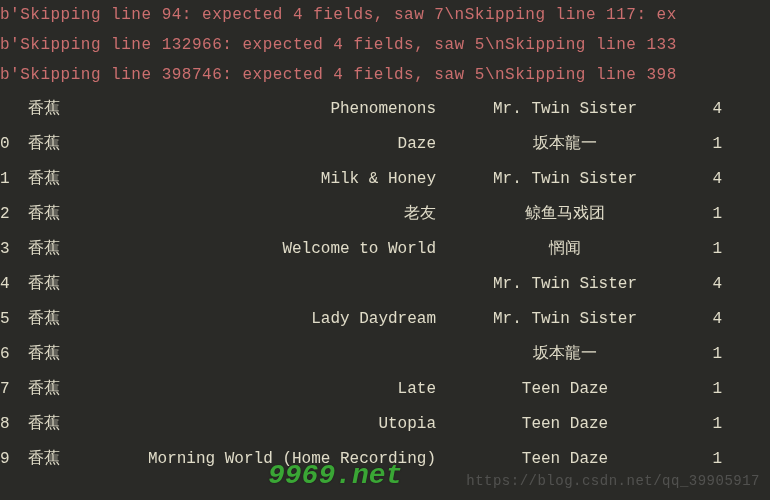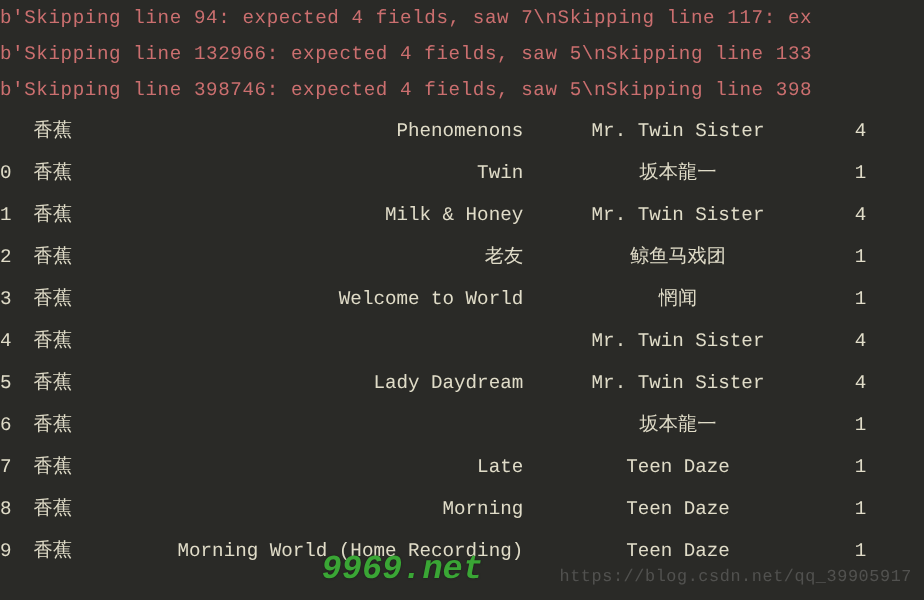--- a/index.html
+++ b/index.html
@@ -106,21 +106,21 @@
       <span class="c-idx"></span>
       <span class="c-user">香蕉</span>
       <span class="c-title">Phenomenons</span>
       <span class="c-artist">Mr. Twin Sister</span>
       <span class="c-n">4</span>
     </div>
 
     <div class="row">
       <span class="c-idx">0</span>
       <span class="c-user">香蕉</span>
-      <span class="c-title">Twin</span>
+      <span class="c-title">Daze</span>
       <span class="c-artist">坂本龍一</span>
       <span class="c-n">1</span>
     </div>
     <div class="row">
       <span class="c-idx">1</span>
       <span class="c-user">香蕉</span>
       <span class="c-title">Milk &amp; Honey</span>
       <span class="c-artist">Mr. Twin Sister</span>
       <span class="c-n">4</span>
     </div>
@@ -160,21 +160,21 @@
     <div class="row">
       <span class="c-idx">7</span>
       <span class="c-user">香蕉</span>
       <span class="c-title">Late</span>
       <span class="c-artist">Teen Daze</span>
       <span class="c-n">1</span>
     </div>
     <div class="row">
       <span class="c-idx">8</span>
       <span class="c-user">香蕉</span>
-      <span class="c-title">Morning</span>
+      <span class="c-title">Utopia</span>
       <span class="c-artist">Teen Daze</span>
       <span class="c-n">1</span>
     </div>
     <div class="row">
       <span class="c-idx">9</span>
       <span class="c-user">香蕉</span>
       <span class="c-title">Morning World (Home Recording)</span>
       <span class="c-artist">Teen Daze</span>
       <span class="c-n">1</span>
     </div>

